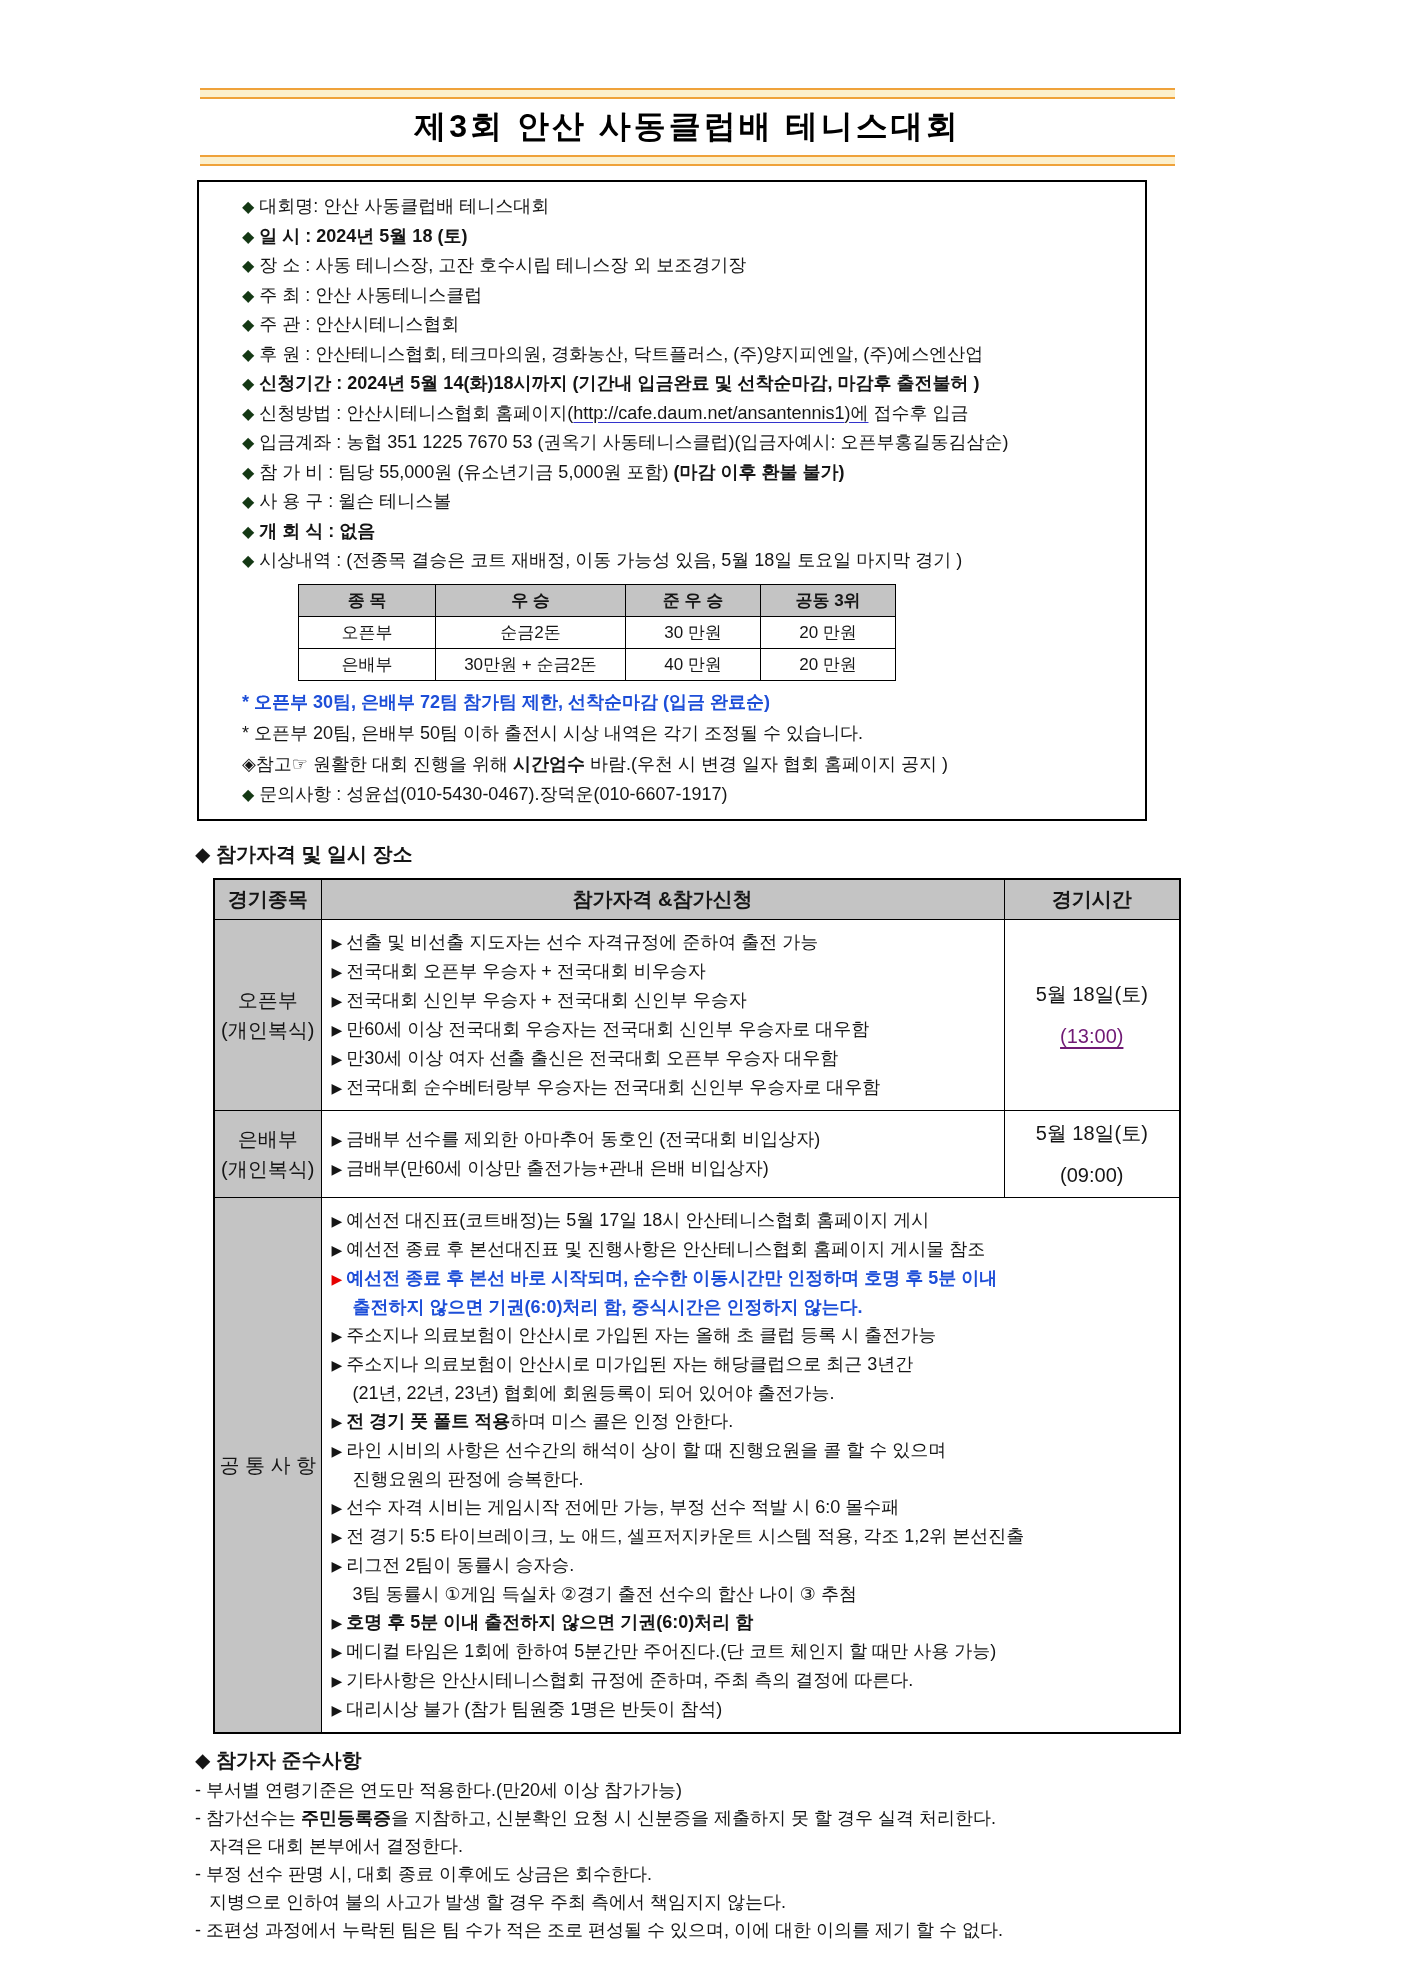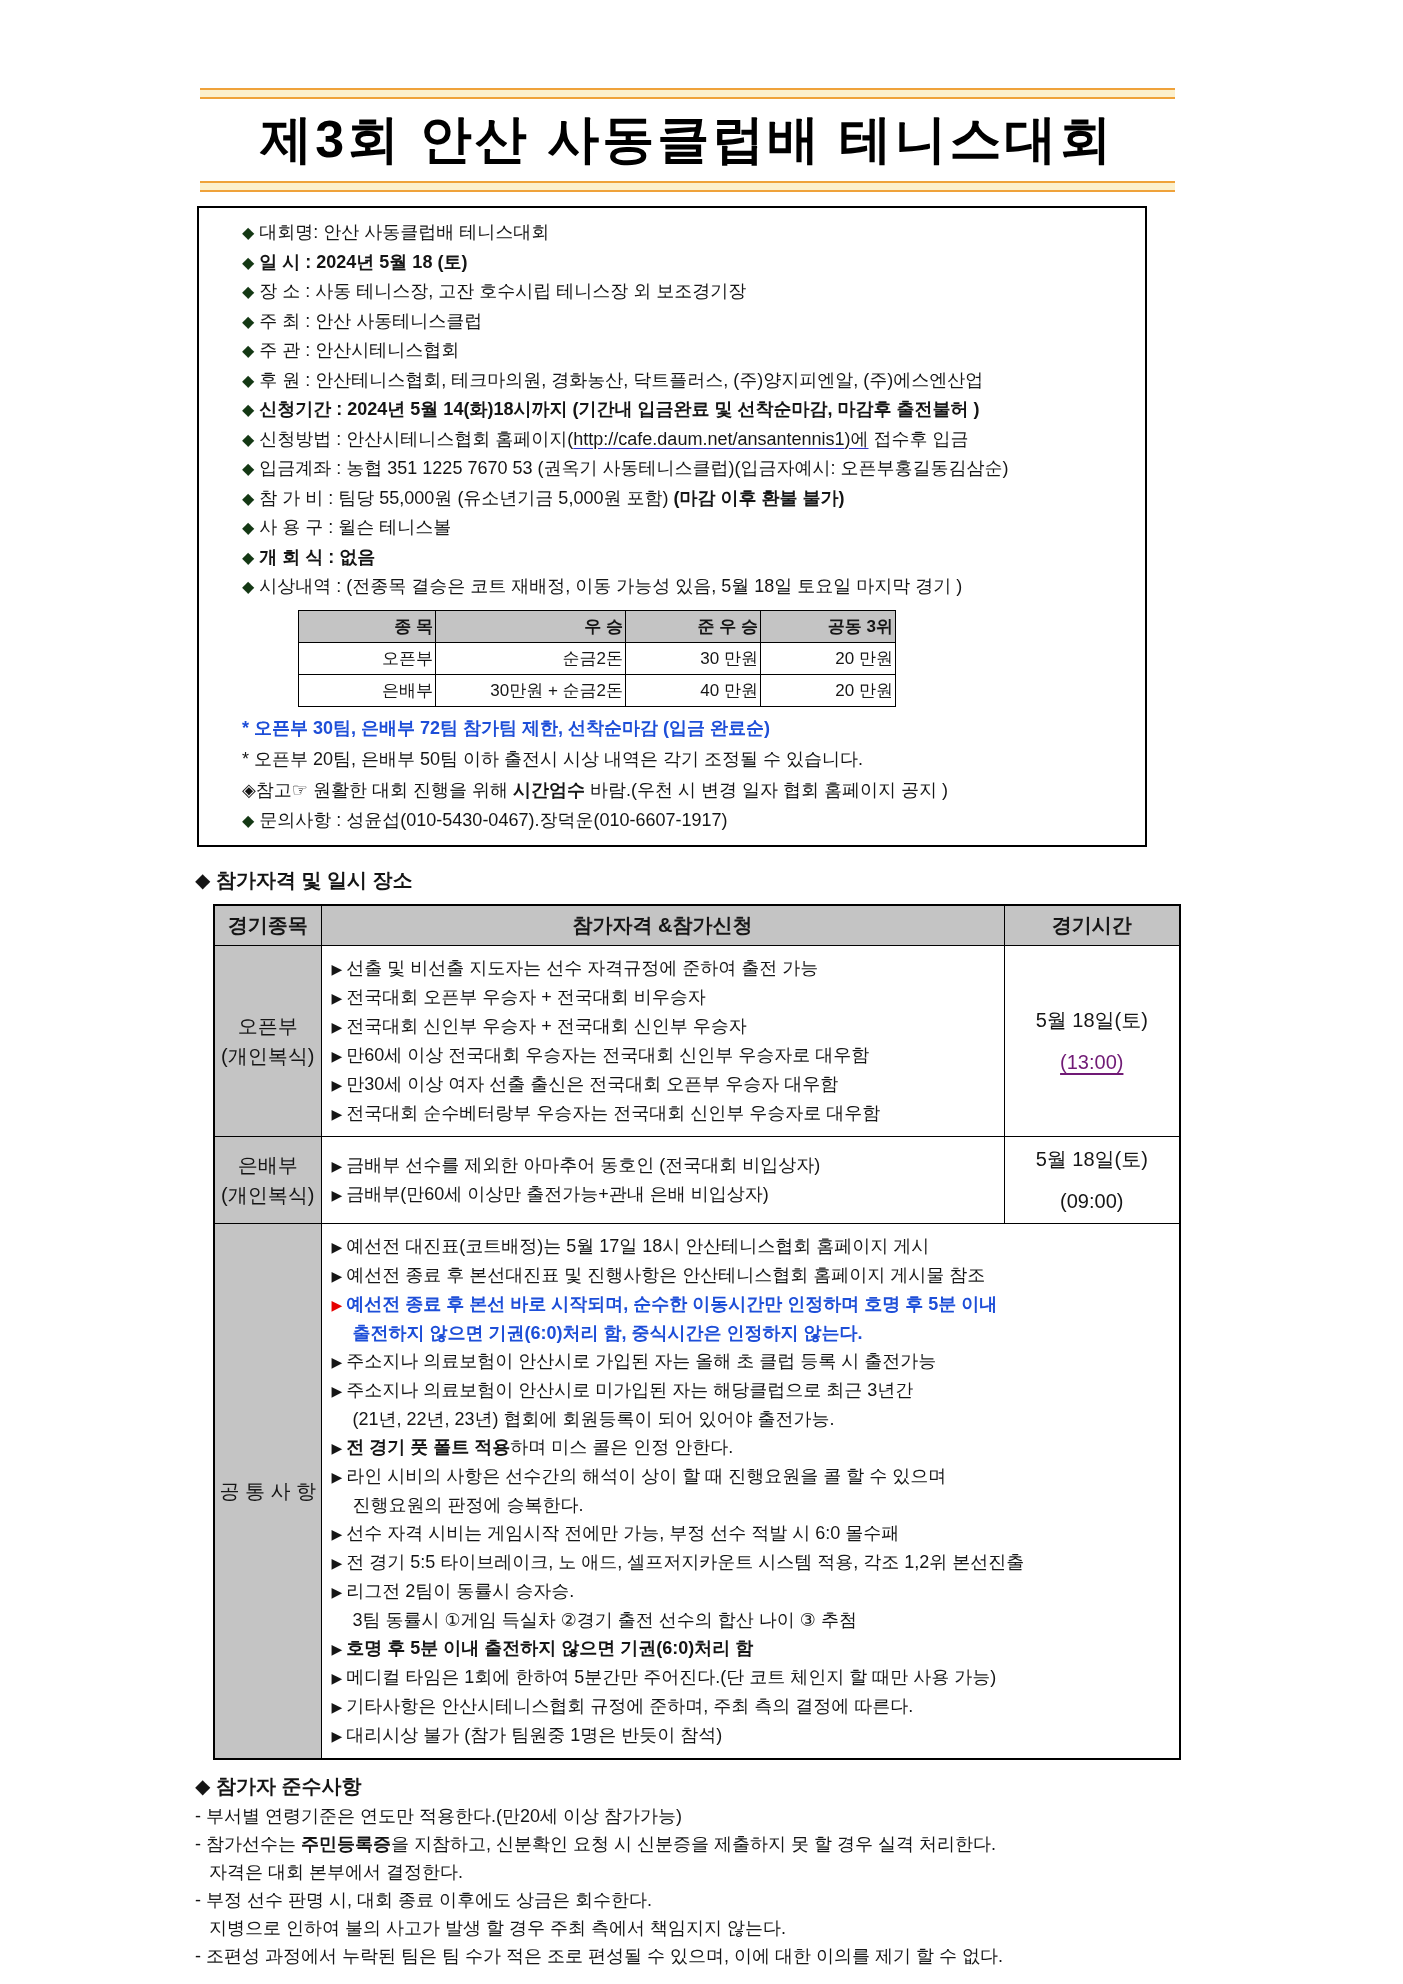--- a/index.html
+++ b/index.html
@@ -1,34 +1,34 @@
 <!DOCTYPE html>
 <html><head>
 <meta charset="utf-8">
 <style>
   html,body{margin:0;padding:0;background:#fff;}
   .page{position:relative;width:1403px;height:1984px;background:#fff;overflow:hidden;
         font-family:"Liberation Sans","DejaVu Sans",sans-serif;color:#151515;}
   
   .title-band{margin:88px 228px 0 200px;}
   .dline{height:7px;border-top:2px solid #EFA23A;border-bottom:2px solid #EFA23A;background:#FCF0CD;}
-  h1.title{margin:6px 0;text-align:center;font-size:52px;font-weight:bold;letter-spacing:3px;color:#000;}
+  h1.title{margin:6px 0;text-align:center;font-size:32px;font-weight:bold;letter-spacing:3px;color:#000;}
   
   .info-box{margin:14px 256px 0 197px;border:2px solid #000;padding:10px 0 10px 43px;}
   .iline{font-size:18px;line-height:28.5px;white-space:nowrap;}
   .note{font-size:18px;line-height:31px;white-space:nowrap;}
   .dia{color:#143814;font-size:16px;}
   .b{font-weight:bold;}
   .r{color:#E60000;}
   .rb{color:#1d4ed8;font-weight:bold;}
   .url{text-decoration:underline;text-decoration-color:#3333CC;text-underline-offset:3px;}
   .tri{font-size:14px;}
   .tri.r{color:#E60000;}
   table.prize{border-collapse:collapse;margin:8px 0 6px 56px;width:597px;table-layout:fixed;}
-  table.prize th,table.prize td{border:1px solid #000;text-align:right;font-size:17px;padding:4px 2px;}
+  table.prize th,table.prize td{border:1px solid #000;text-align:center;font-size:17px;padding:4px 2px;}
   table.prize th{background:#C4C4C4;font-weight:bold;}
   
   .sec-title{margin:20px 0 10px 195px;font-size:20px;font-weight:bold;}
   table.elig{border-collapse:collapse;margin-left:213px;width:966px;table-layout:fixed;border:2px solid #000;}
   table.elig th,table.elig td{border:1px solid #000;}
   table.elig th{background:#C4C4C4;font-size:20px;font-weight:bold;padding:6px 2px;}
   td.lbl{background:#C4C4C4;text-align:center;vertical-align:middle;font-size:20px;line-height:30px;}
   td.cnt{padding:8px 4px 8px 10px;vertical-align:middle;}
   .tline{font-size:18px;line-height:28px;white-space:nowrap;}
   .tline.ind{padding-left:21px;}

